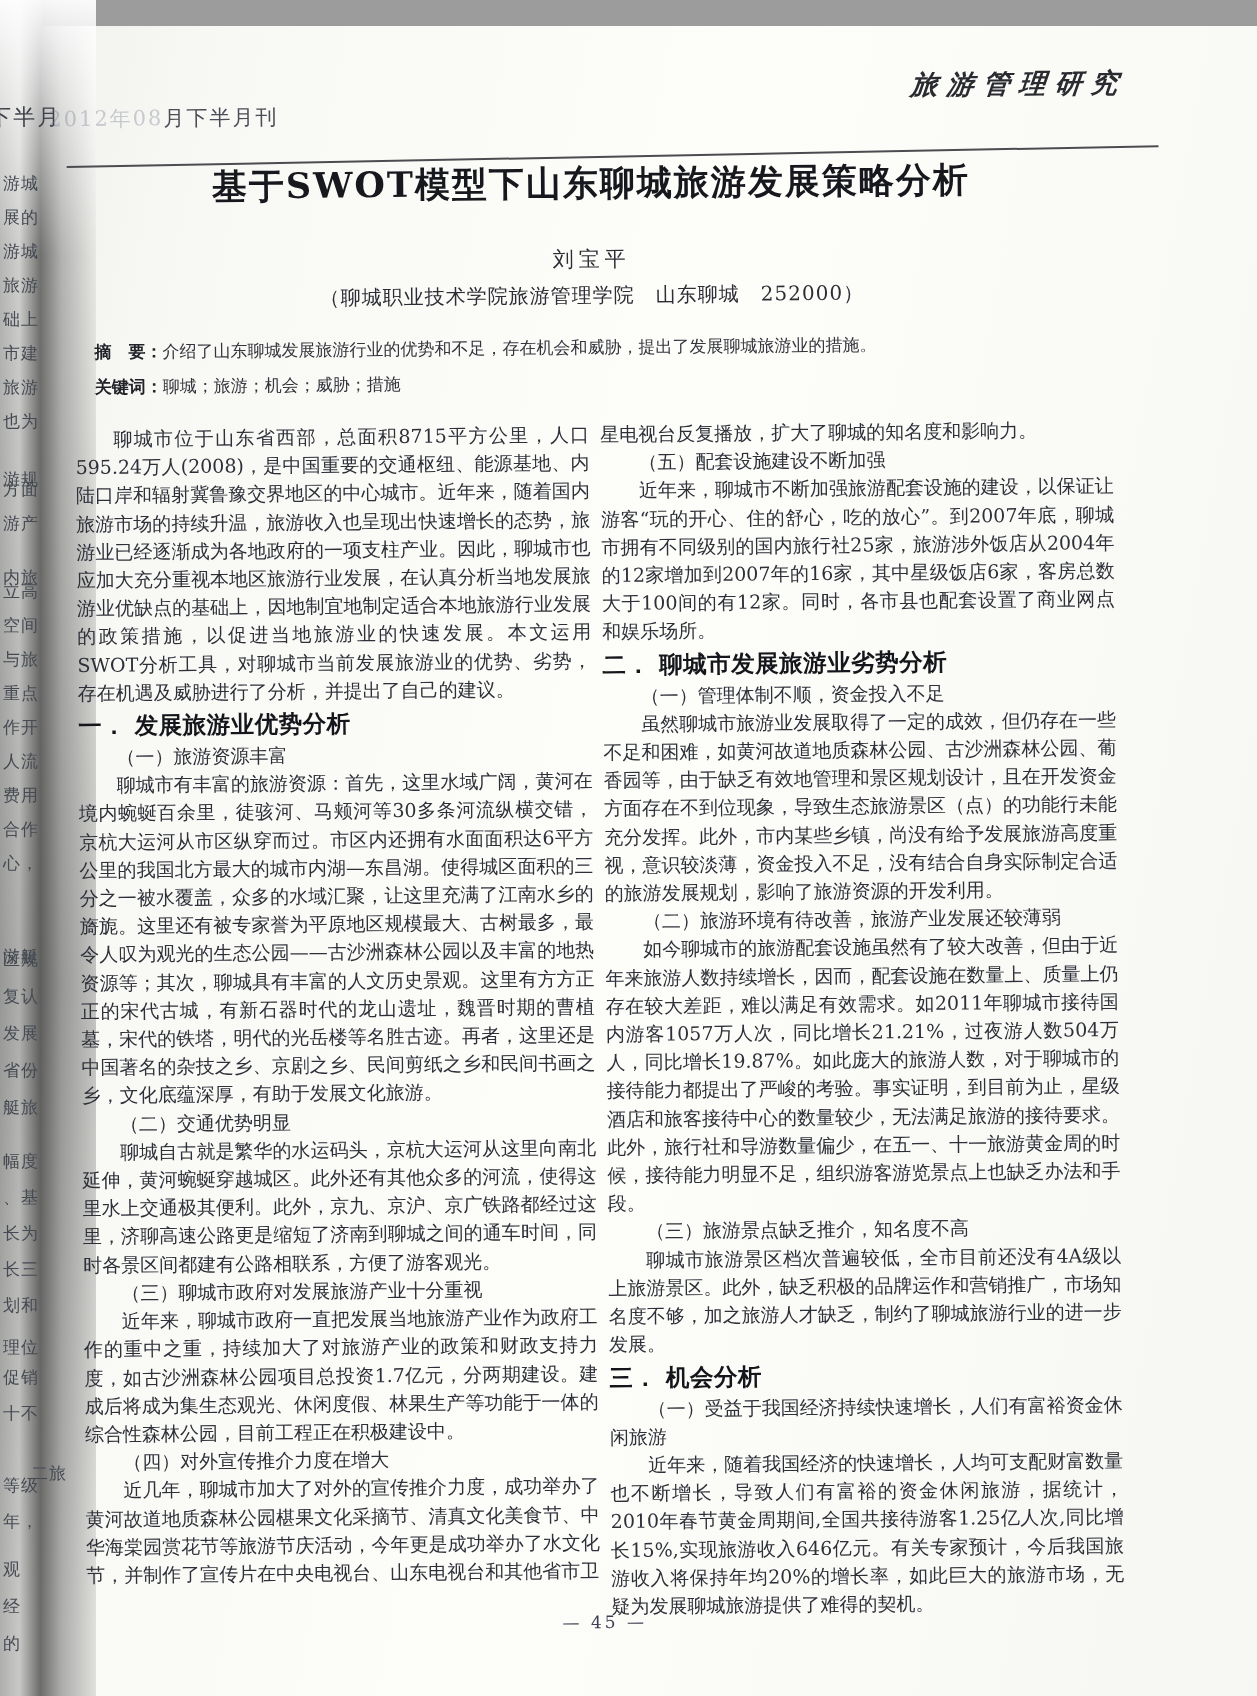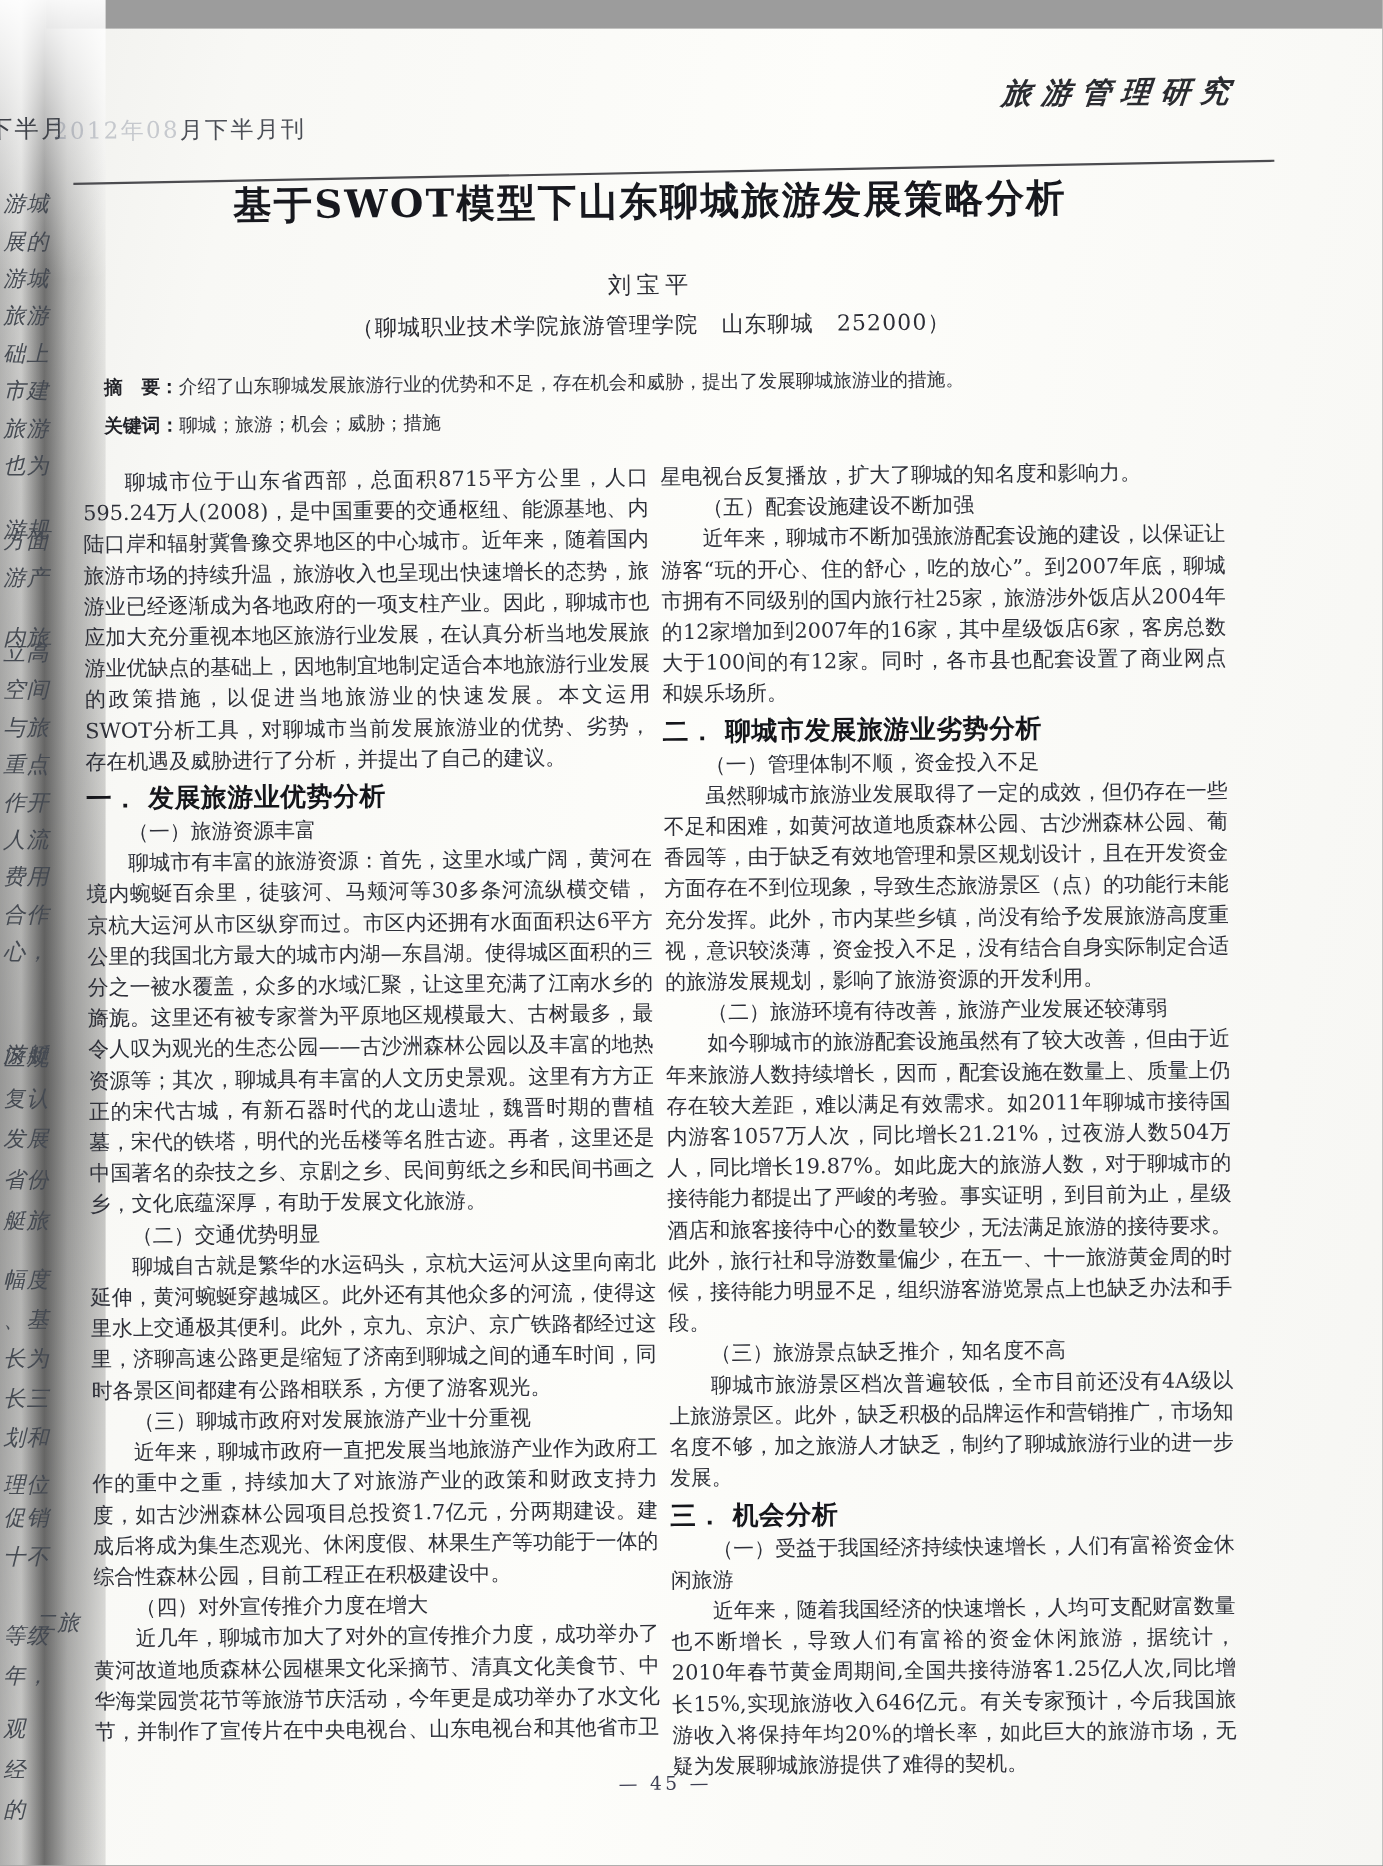--- a/index.html
+++ b/index.html
@@ -5,21 +5,21 @@
   html,body{margin:0;padding:0;background:#8e8e8e;}
   .page{position:relative;width:1257px;height:1696px;overflow:hidden;
     background:linear-gradient(100deg,#efefec 0%,#f8f8f5 15%,#fdfdfa 50%,#f6f6f3 100%);
     font-family:"DejaVu Serif","Liberation Serif",serif;}
   .scanner-strip{position:absolute;top:0;left:42px;right:0;height:26px;background:#9c9c9c;}
   .spine{position:absolute;left:0;top:0;bottom:0;width:96px;
     background:
       linear-gradient(to bottom, rgba(255,255,255,0.95) 0%, rgba(255,255,255,0.55) 6%, rgba(255,255,255,0) 15%),
       linear-gradient(to bottom, rgba(0,0,0,0) 0%, rgba(0,0,0,0.10) 28%, rgba(0,0,0,0.22) 58%, rgba(0,0,0,0.10) 96%),
       linear-gradient(to right, rgba(150,150,150,0.55) 0%, rgba(175,175,175,0.35) 20%, rgba(70,70,70,0.72) 42%, rgba(105,105,105,0.40) 64%, rgba(245,245,242,0) 100%);}
-  #spine-frags span{position:absolute;left:3px;font-size:20px;color:#454a52;letter-spacing:1px;white-space:nowrap;font-style:italic;}
+  #spine-frags span{position:absolute;left:3px;font-size:17px;color:#454a52;letter-spacing:1px;white-space:nowrap;}
   .content{position:absolute;inset:0;transform:rotate(-0.55deg);transform-origin:600px 300px;}
   .hdr-edge{position:absolute;left:-9px;top:97px;font-size:22px;color:#3e4148;letter-spacing:2px;}
   .hdr-issue{position:absolute;left:50px;top:100px;font-size:21px;color:#4a4d55;letter-spacing:2px;}
   .hdr-issue .faint{color:rgba(100,110,130,0.32);}
   .hdr-rule{position:absolute;left:68px;top:161px;width:1092px;height:2px;background:#4c4c50;transform:rotate(-0.55deg);transform-origin:left center;}
   .journal-name{position:absolute;right:128px;top:70px;font-size:27px;font-weight:bold;font-style:italic;
     letter-spacing:9px;color:#2a2b30;transform:skewX(-6deg);}
   .title{position:absolute;left:72px;top:160px;width:1040px;margin:0;text-align:center;
     font-size:35px;font-weight:bold;color:#17181e;letter-spacing:2px;}
   .author{position:absolute;left:72px;top:245px;width:1040px;text-align:center;font-size:21px;letter-spacing:5px;color:#2c2d35;}

